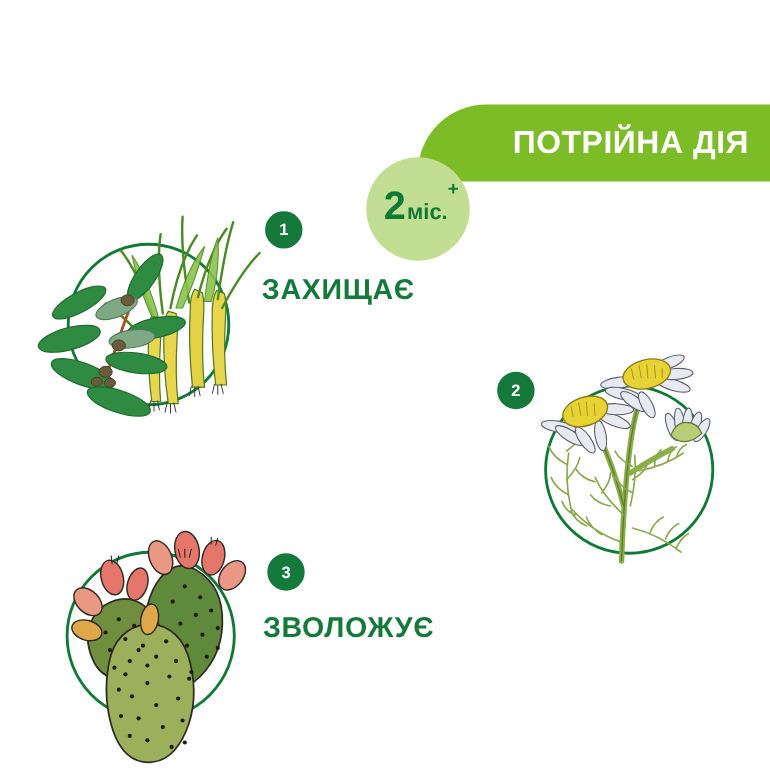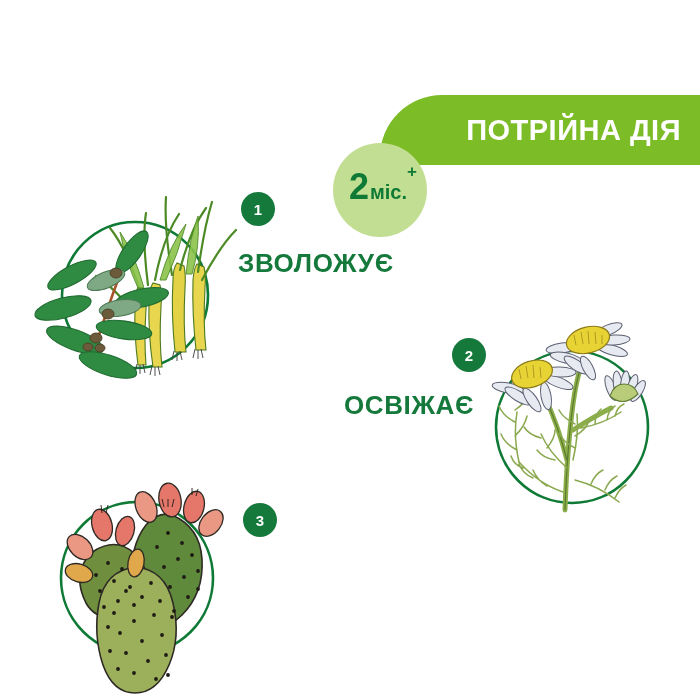--- a/index.html
+++ b/index.html
@@ -337,20 +337,20 @@
 
   <div class="duration-badge">
     <div class="duration-inner">
       <span class="duration-num">2</span>
       <span class="duration-unit">міс.</span>
       <span class="duration-plus">+</span>
     </div>
   </div>
 
   <div class="feature-num num-1">1</div>
-  <div class="feature-label lbl-1">ЗВОЛОЖУЄ</div>
+  <div class="feature-label lbl-1">ЗАХИЩАЄ</div>
 
   <div class="feature-num num-2">2</div>
-  <div class="feature-label lbl-2">ОСВІЖАЄ</div>
 
   <div class="feature-num num-3">3</div>
+  <div class="feature-label lbl-3">ЗВОЛОЖУЄ</div>
 
 </div>
 
 </body></html>

